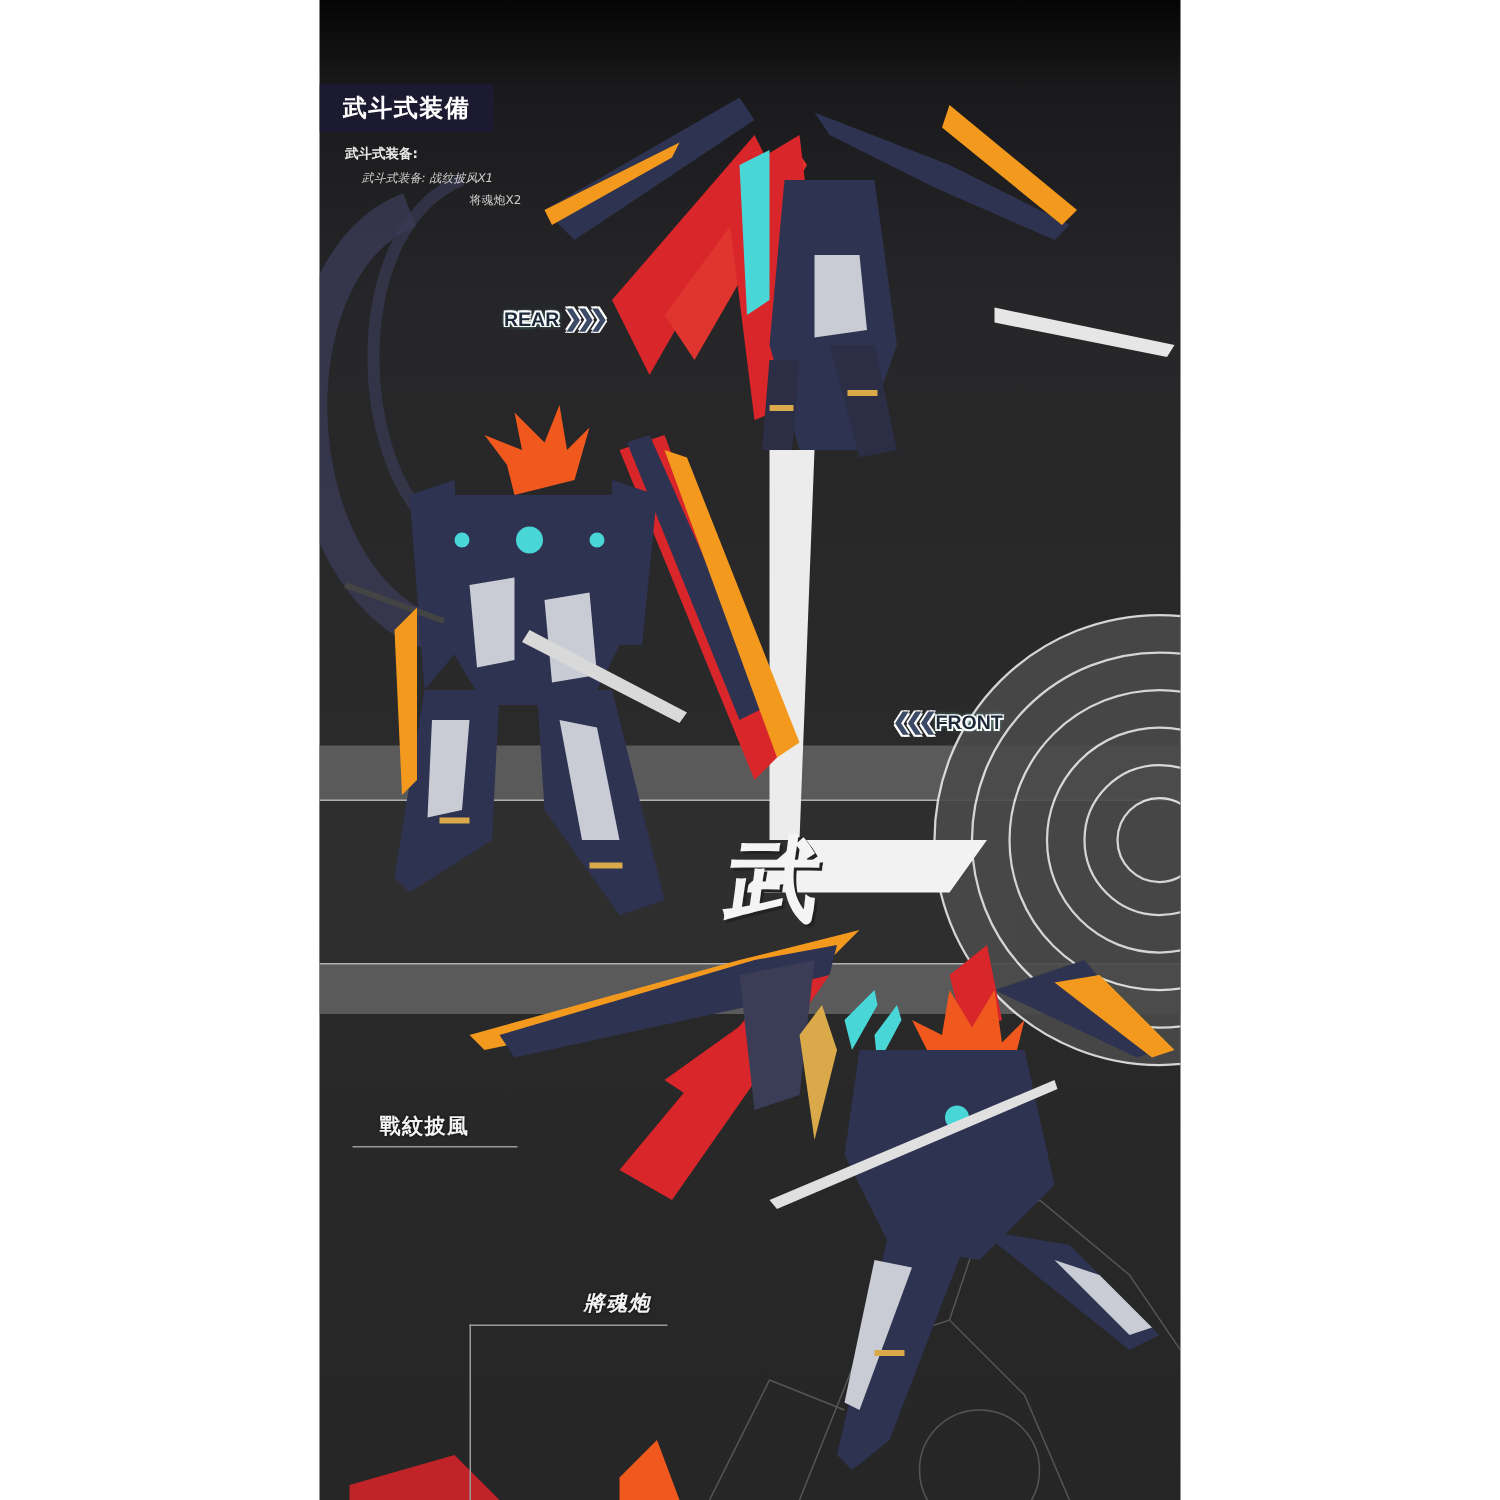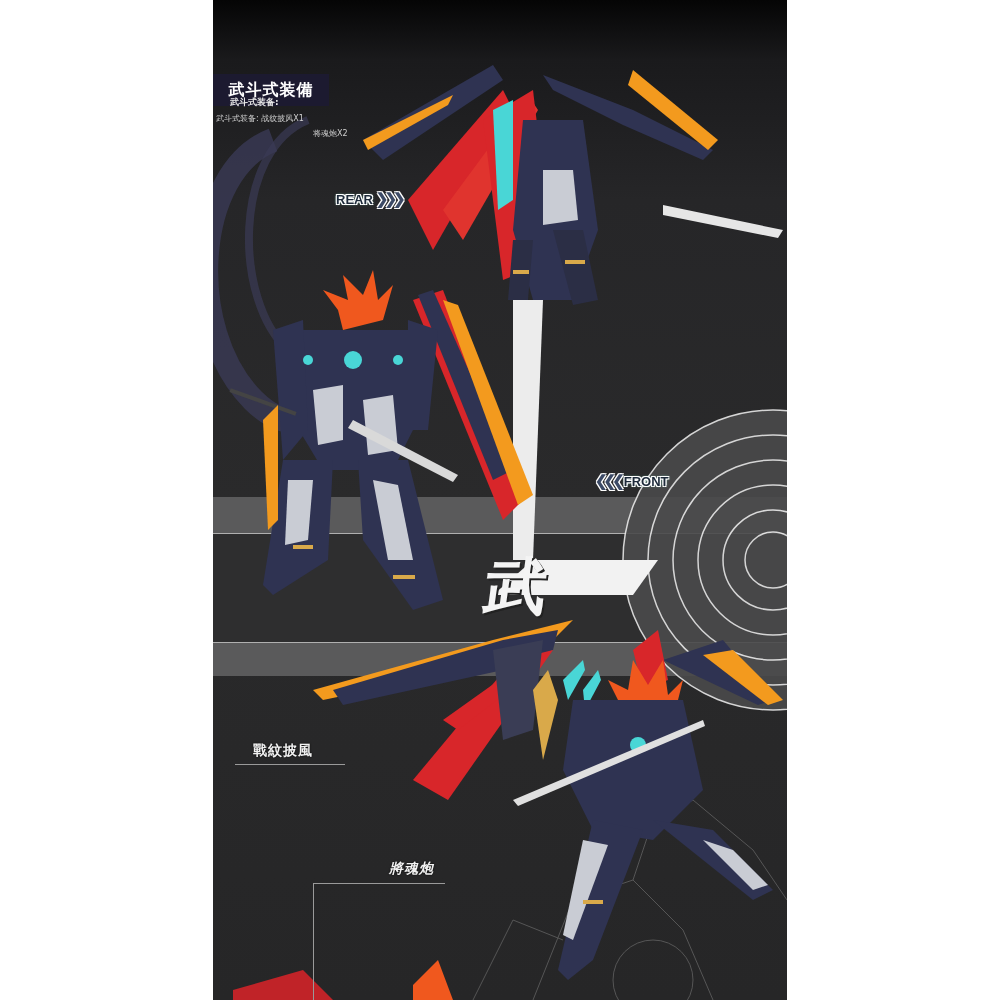--- a/index.html
+++ b/index.html
@@ -8,23 +8,23 @@
   .panel { position: absolute; left: 213px; top: 0; width: 574px; height: 1000px;
            background: linear-gradient(180deg, #050505 0px, #1a1a1c 60px, #262628 200px, #2a2a2b 500px, #262627 1000px);
            overflow: hidden; }
   .band { position: absolute; left: 0; width: 574px; }
   .band-light { background: #5a5a5b; }
   .band-dark  { background: #3a3a3b; }
   .hline { position: absolute; height: 1px; background: #9a9a9a; }
   .vline { position: absolute; width: 1px; background: #9a9a9a; }
   .title-box { position: absolute; left: 0; top: 56px; width: 116px; height: 32px;
                background: #1c1a30; color: #fff; font-weight: bold; font-size: 16px;
-               display: flex; align-items: center; justify-content: center; letter-spacing: 1px; margin-top: 18px; }
+               display: flex; align-items: center; justify-content: center; letter-spacing: 1px; }
   .intro-label { position: absolute; left: 17px; top: 96px; color: #e8e8e8; font-size: 9px; font-weight: bold; }
-  .intro-line1 { position: absolute; left: 3px; top: 113px; color: #cfcfcf; font-size: 8px; }
+  .intro-line1 { position: absolute; left: 28px; top: 113px; color: #cfcfcf; font-size: 8px; font-style: italic; }
   .intro-line2 { position: absolute; left: 64px; top: 128px; color: #cfcfcf; font-size: 8px; margin-left: 36px; }
   .tag { position: absolute; display: flex; align-items: center; gap: 3px; font-weight: 900;
          font-family: "Liberation Sans", sans-serif; font-size: 13px; color: #1d2a3a;
          text-shadow: -1px -1px 0 #fff, 1px -1px 0 #fff, -1px 1px 0 #fff, 1px 1px 0 #fff, 0 0 3px #8fd; }
   .chev { color: #3c4a66; font-size: 15px; letter-spacing: -4px; font-weight: 900;
           text-shadow: -1px -1px 0 #fff, 1px -1px 0 #fff, -1px 1px 0 #fff, 1px 1px 0 #fff; }
   .callout { position: absolute; color: #f2f2f2; font-weight: bold; font-size: 14px; letter-spacing: 1px;
              text-shadow: 0 0 2px #000; }
   .big-char { position: absolute; left: 272px; top: 545px; color: #f4f4f4; font-size: 62px;
               font-weight: bold; font-family: "DejaVu Serif", serif; transform: skewX(-8deg);
@@ -156,21 +156,21 @@
   <div class="title-box">武斗式装備</div>
   <div class="intro-label">武斗式装备:</div>
   <div class="intro-line1">
     <span>武斗式装备:</span>
     <span>战纹披风X1</span>
   </div>
   <div class="intro-line2">
     <span>将魂炮X2</span>
   </div>
 
-  <div class="tag" style="left:123px;top:190px;">
+  <div class="tag" style="left:123px;top:203px;">
     <span>REAR</span>
     <span class="chev">❯❯❯</span>
   </div>
   <div class="tag" style="left:382px;top:472px;">
     <span class="chev">❮❮❮</span>
     <span>FRONT</span>
   </div>
 
   <div class="big-char">武</div>
 

